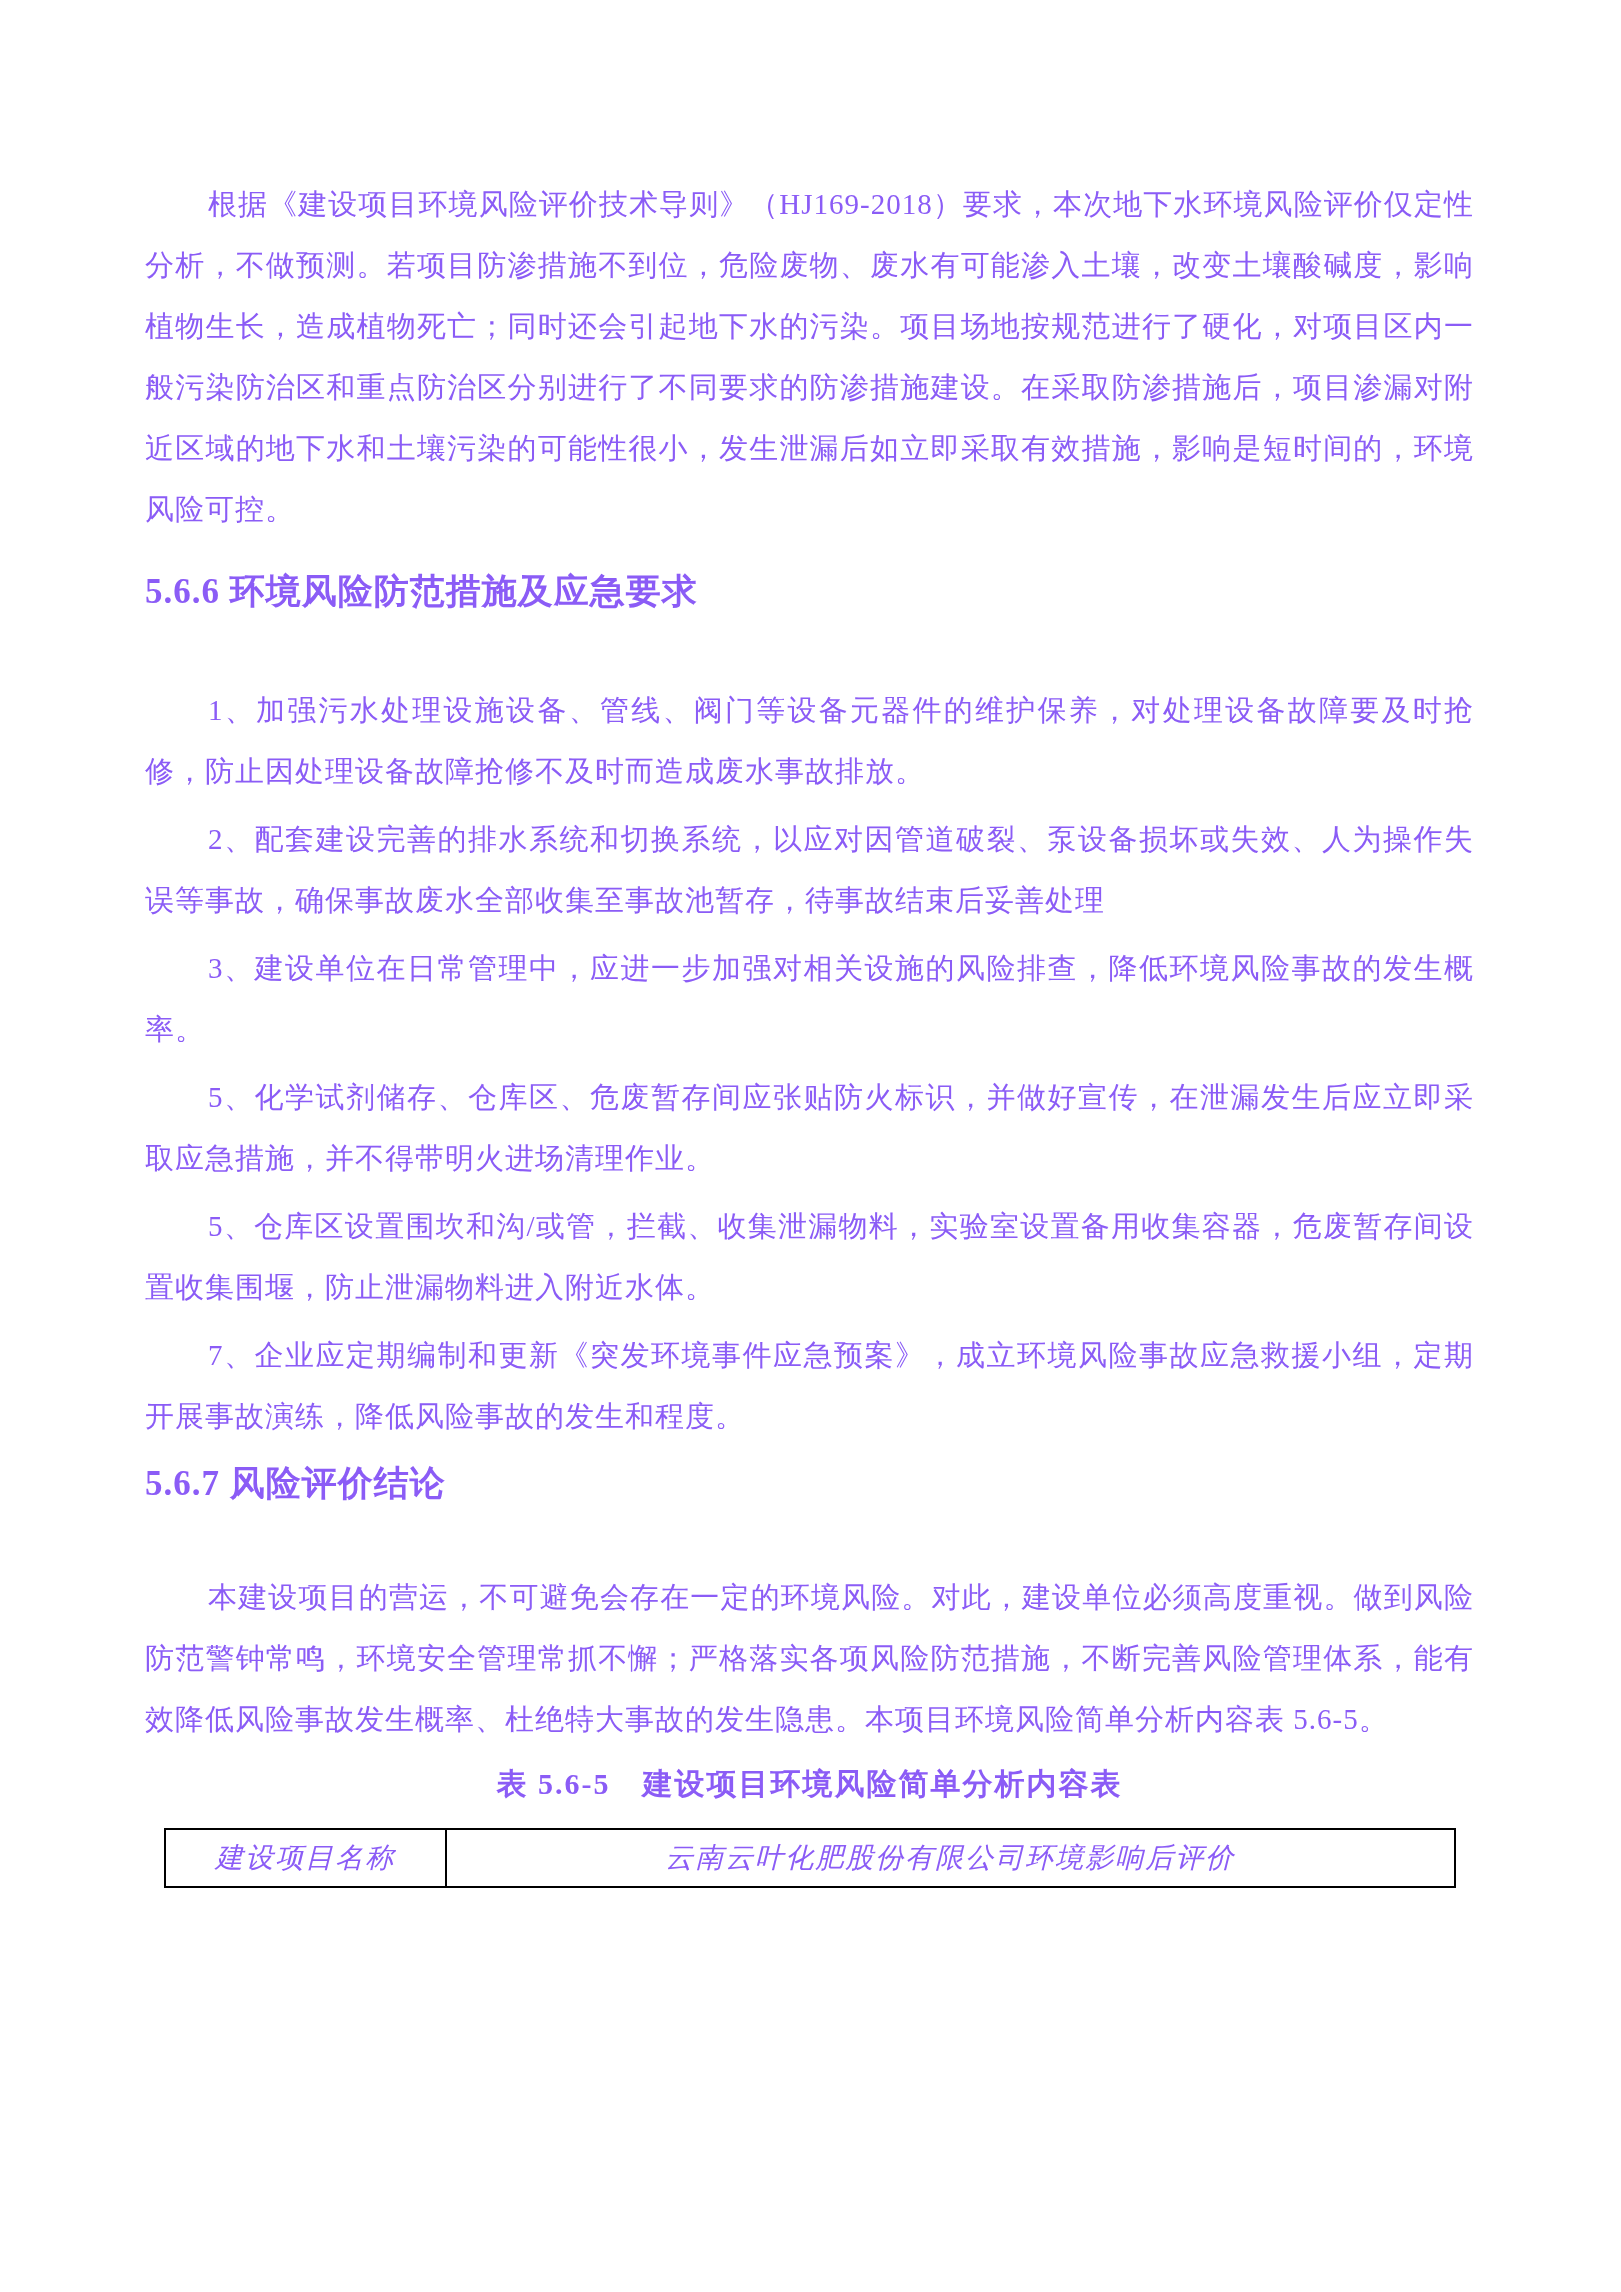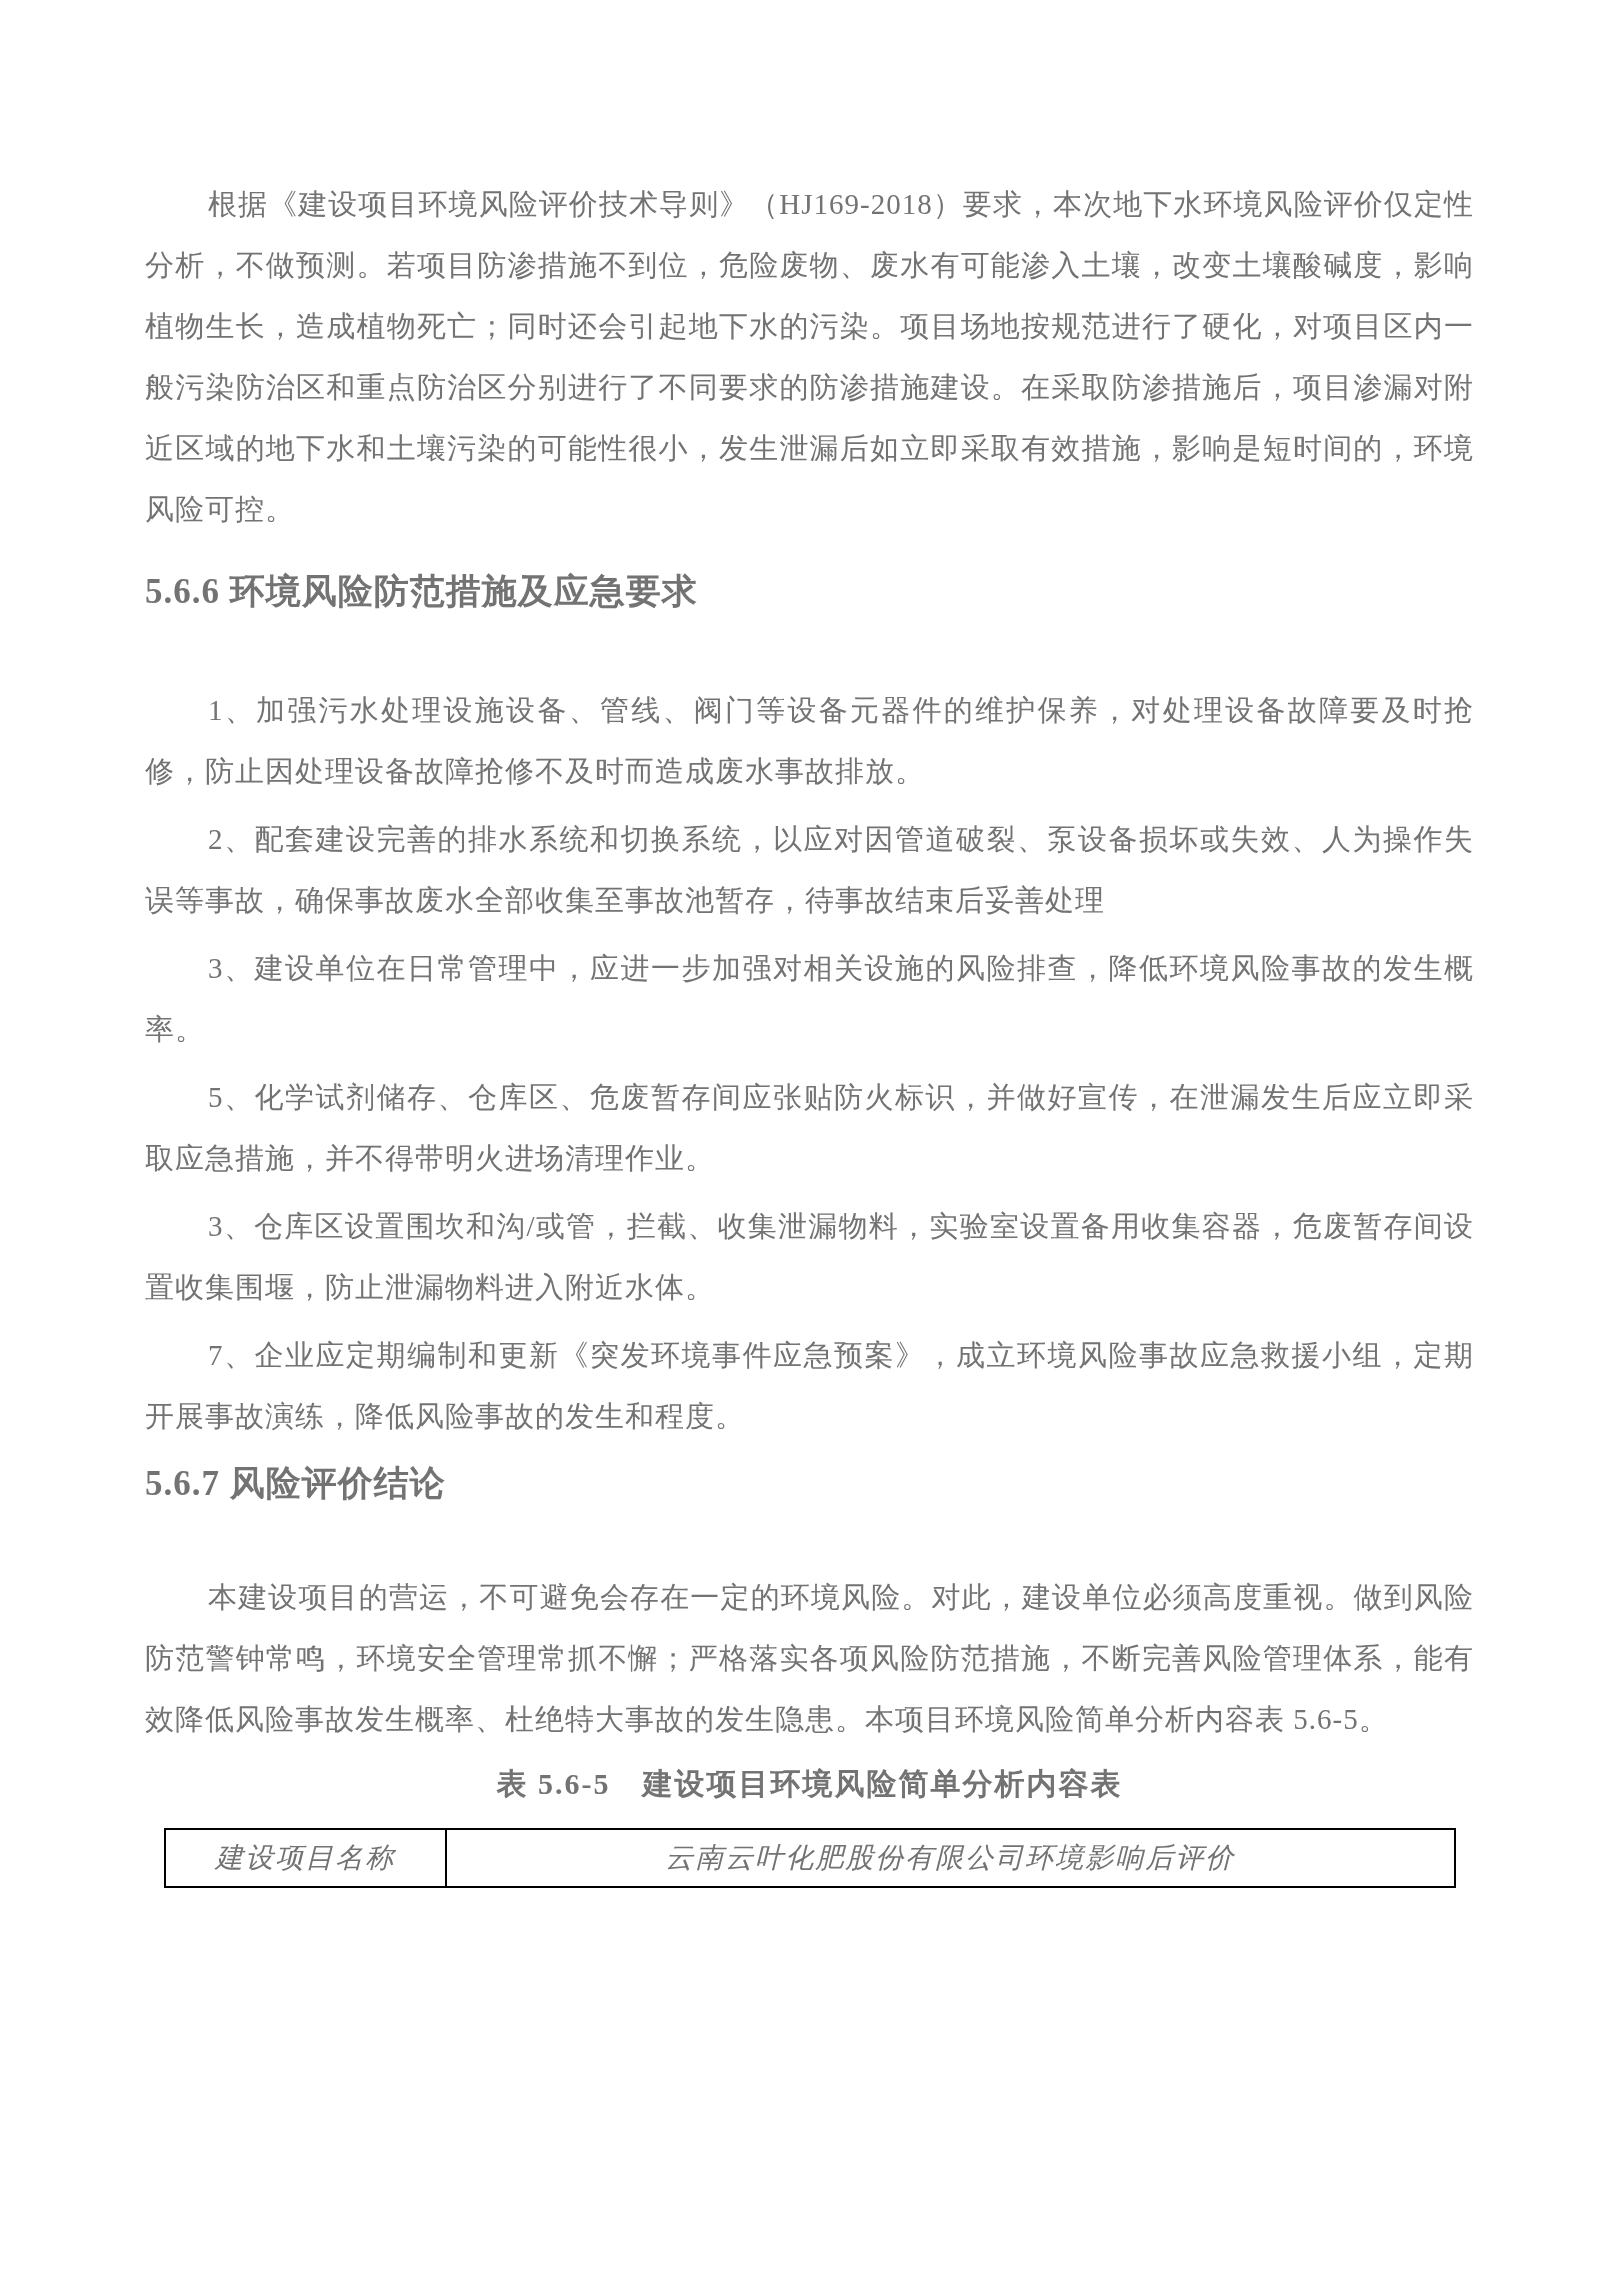--- a/index.html
+++ b/index.html
@@ -7,21 +7,21 @@
     padding: 0;
     background: #e8e8e8;
   }
   .page {
     position: relative;
     width: 1621px;
     height: 2293px;
     margin: 0 auto;
     background: #ffffff;
     font-family: "Liberation Serif", "DejaVu Serif", serif;
-    color: #737373;
+    color: #8b5cf6;
     overflow: hidden;
   }
   .content {
     position: absolute;
     left: 145px;
     top: 174px;
     width: 1329px;
   }
   .body-para {
     margin: 0;
@@ -81,21 +81,21 @@
   <div class="content">
 
     <p class="body-para">根据《建设项目环境风险评价技术导则》（HJ169-2018）要求，本次地下水环境风险评价仅定性分析，不做预测。若项目防渗措施不到位，危险废物、废水有可能渗入土壤，改变土壤酸碱度，影响植物生长，造成植物死亡；同时还会引起地下水的污染。项目场地按规范进行了硬化，对项目区内一般污染防治区和重点防治区分别进行了不同要求的防渗措施建设。在采取防渗措施后，项目渗漏对附近区域的地下水和土壤污染的可能性很小，发生泄漏后如立即采取有效措施，影响是短时间的，环境风险可控。</p>
 
     <h2 class="section-heading">5.6.6 环境风险防范措施及应急要求</h2>
 
     <p class="body-para measure">1、加强污水处理设施设备、管线、阀门等设备元器件的维护保养，对处理设备故障要及时抢修，防止因处理设备故障抢修不及时而造成废水事故排放。</p>
     <p class="body-para measure">2、配套建设完善的排水系统和切换系统，以应对因管道破裂、泵设备损坏或失效、人为操作失误等事故，确保事故废水全部收集至事故池暂存，待事故结束后妥善处理</p>
     <p class="body-para measure">3、建设单位在日常管理中，应进一步加强对相关设施的风险排查，降低环境风险事故的发生概率。</p>
     <p class="body-para measure">5、化学试剂储存、仓库区、危废暂存间应张贴防火标识，并做好宣传，在泄漏发生后应立即采取应急措施，并不得带明火进场清理作业。</p>
-    <p class="body-para measure">3、仓库区设置围坎和沟/或管，拦截、收集泄漏物料，实验室设置备用收集容器，危废暂存间设置收集围堰，防止泄漏物料进入附近水体。</p>
+    <p class="body-para measure">5、仓库区设置围坎和沟/或管，拦截、收集泄漏物料，实验室设置备用收集容器，危废暂存间设置收集围堰，防止泄漏物料进入附近水体。</p>
     <p class="body-para measure">7、企业应定期编制和更新《突发环境事件应急预案》，成立环境风险事故应急救援小组，定期开展事故演练，降低风险事故的发生和程度。</p>
 
     <h2 class="section-heading second">5.6.7 风险评价结论</h2>
 
     <p class="body-para">本建设项目的营运，不可避免会存在一定的环境风险。对此，建设单位必须高度重视。做到风险防范警钟常鸣，环境安全管理常抓不懈；严格落实各项风险防范措施，不断完善风险管理体系，能有效降低风险事故发生概率、杜绝特大事故的发生隐患。本项目环境风险简单分析内容表 5.6-5。</p>
 
     <div class="table-caption">表 5.6-5　建设项目环境风险简单分析内容表</div>
 
     <table class="risk-table">
       <tbody>

